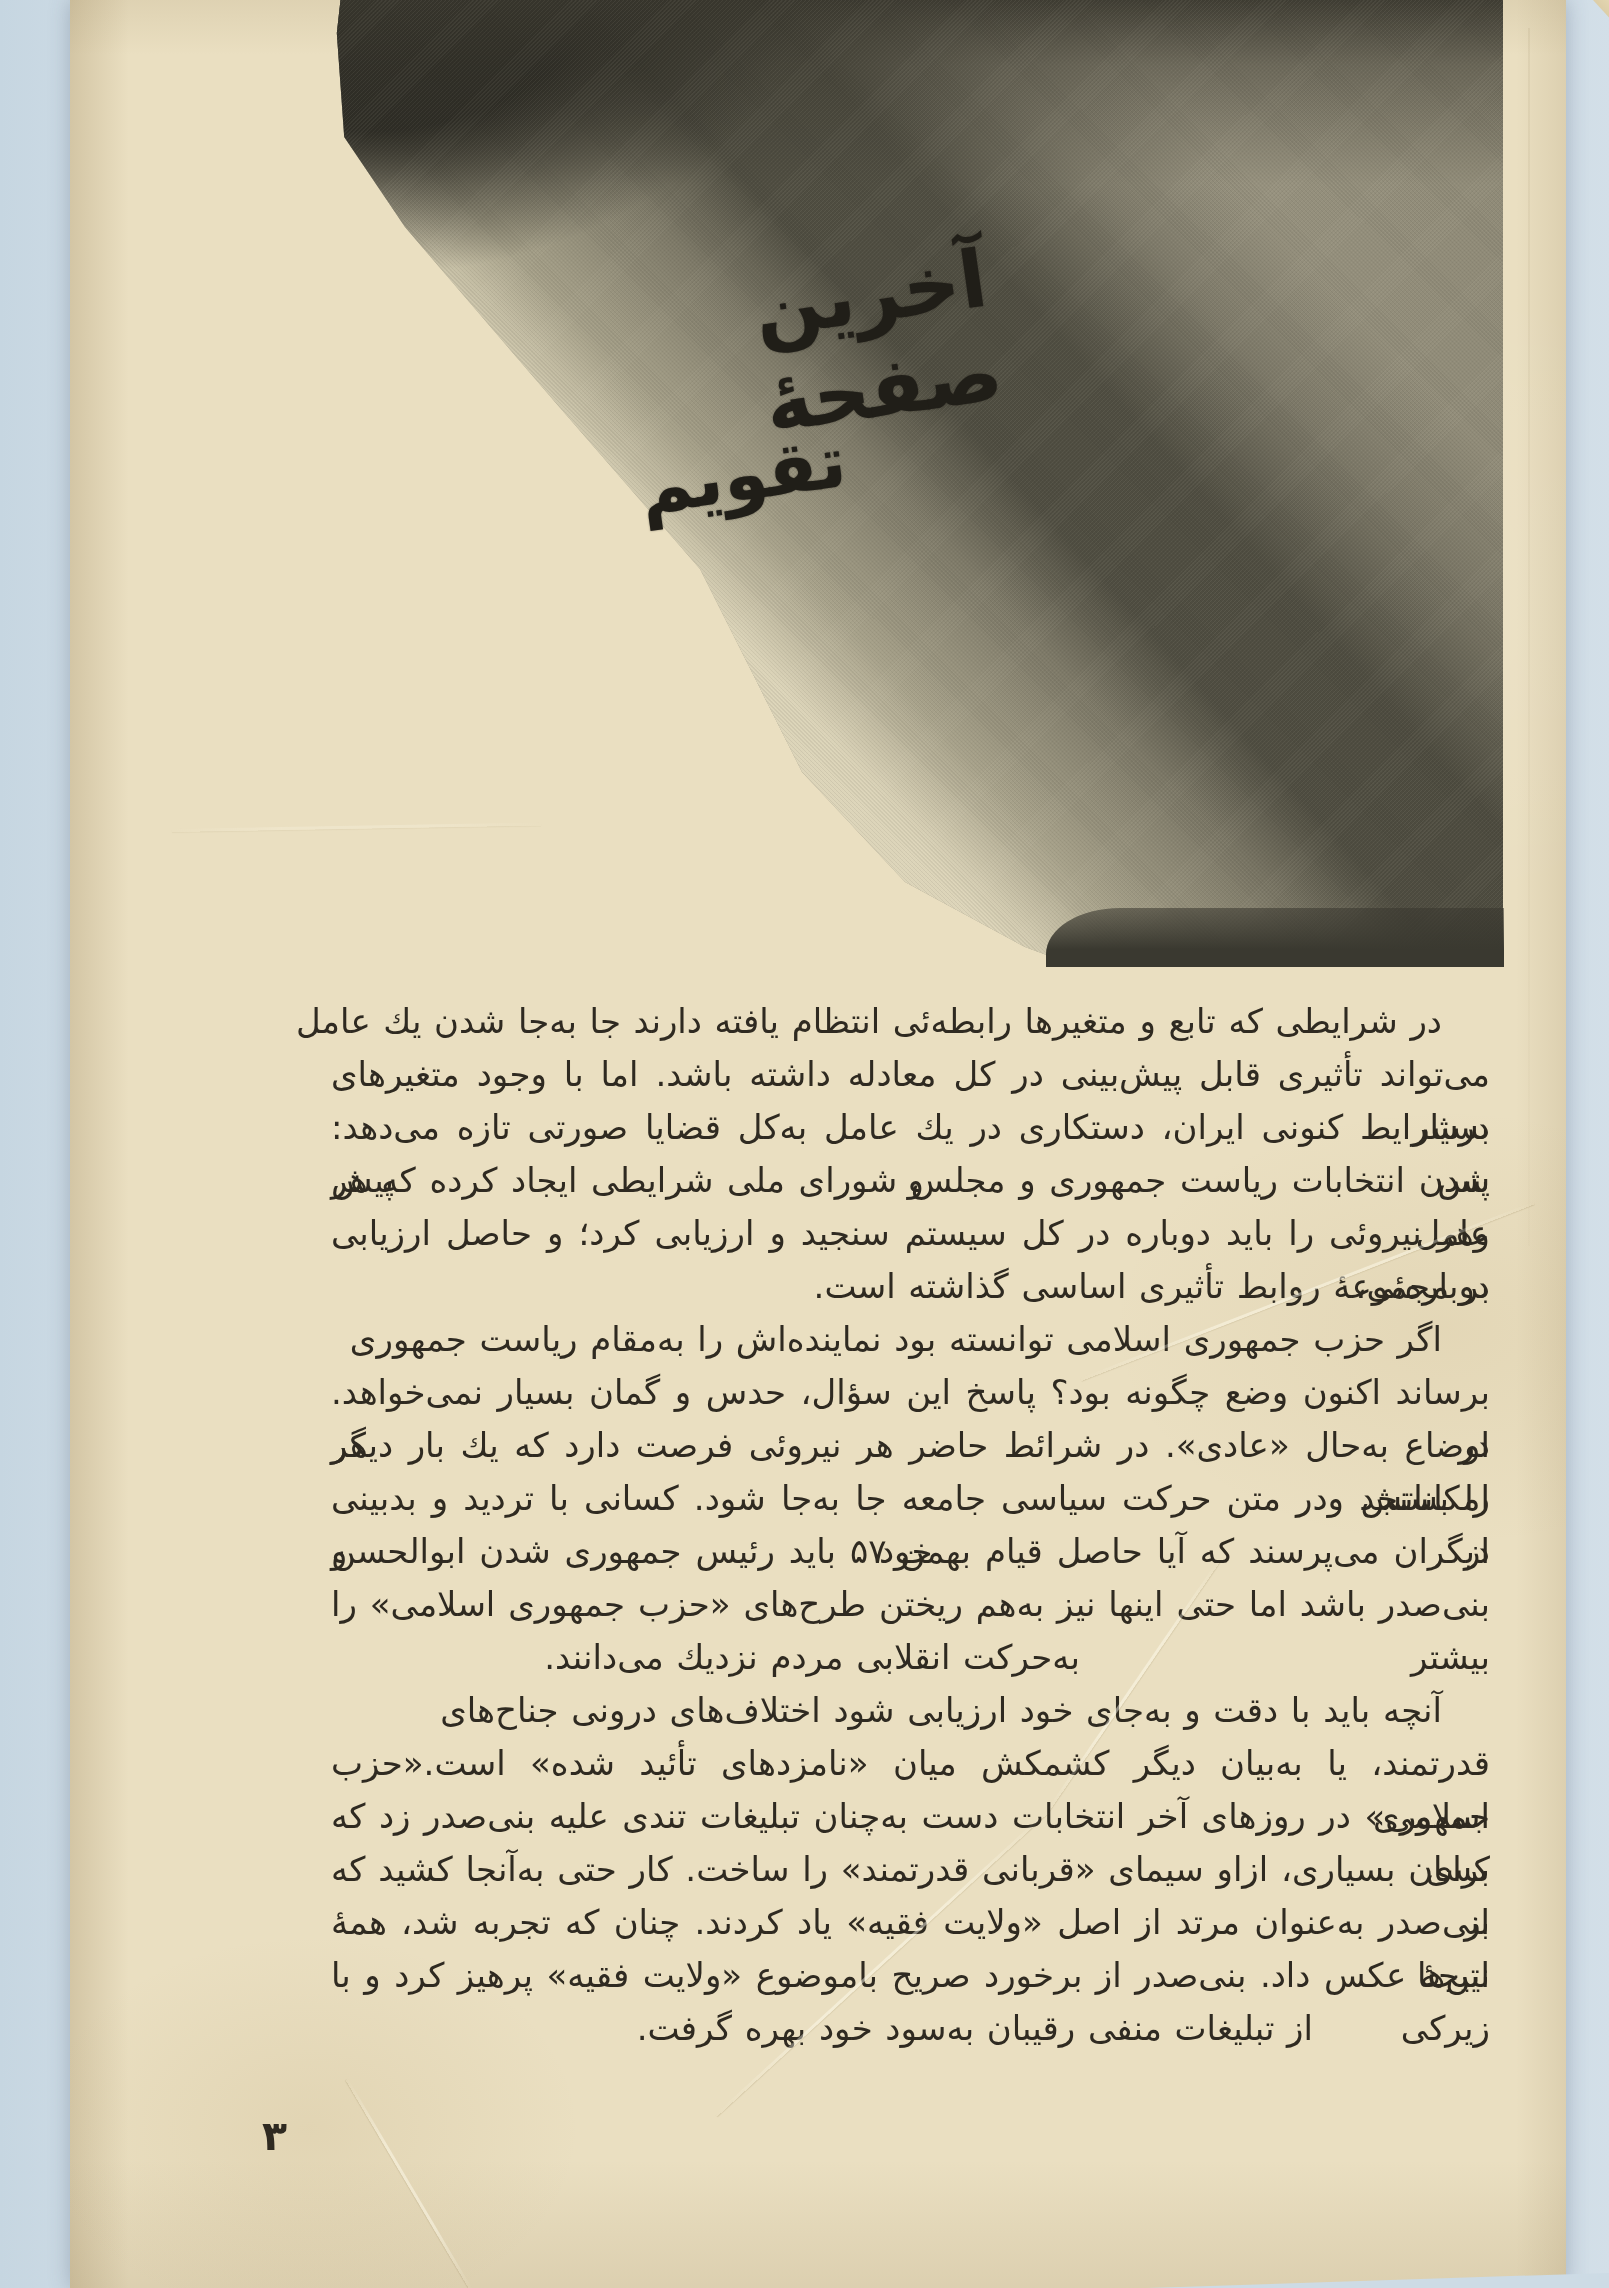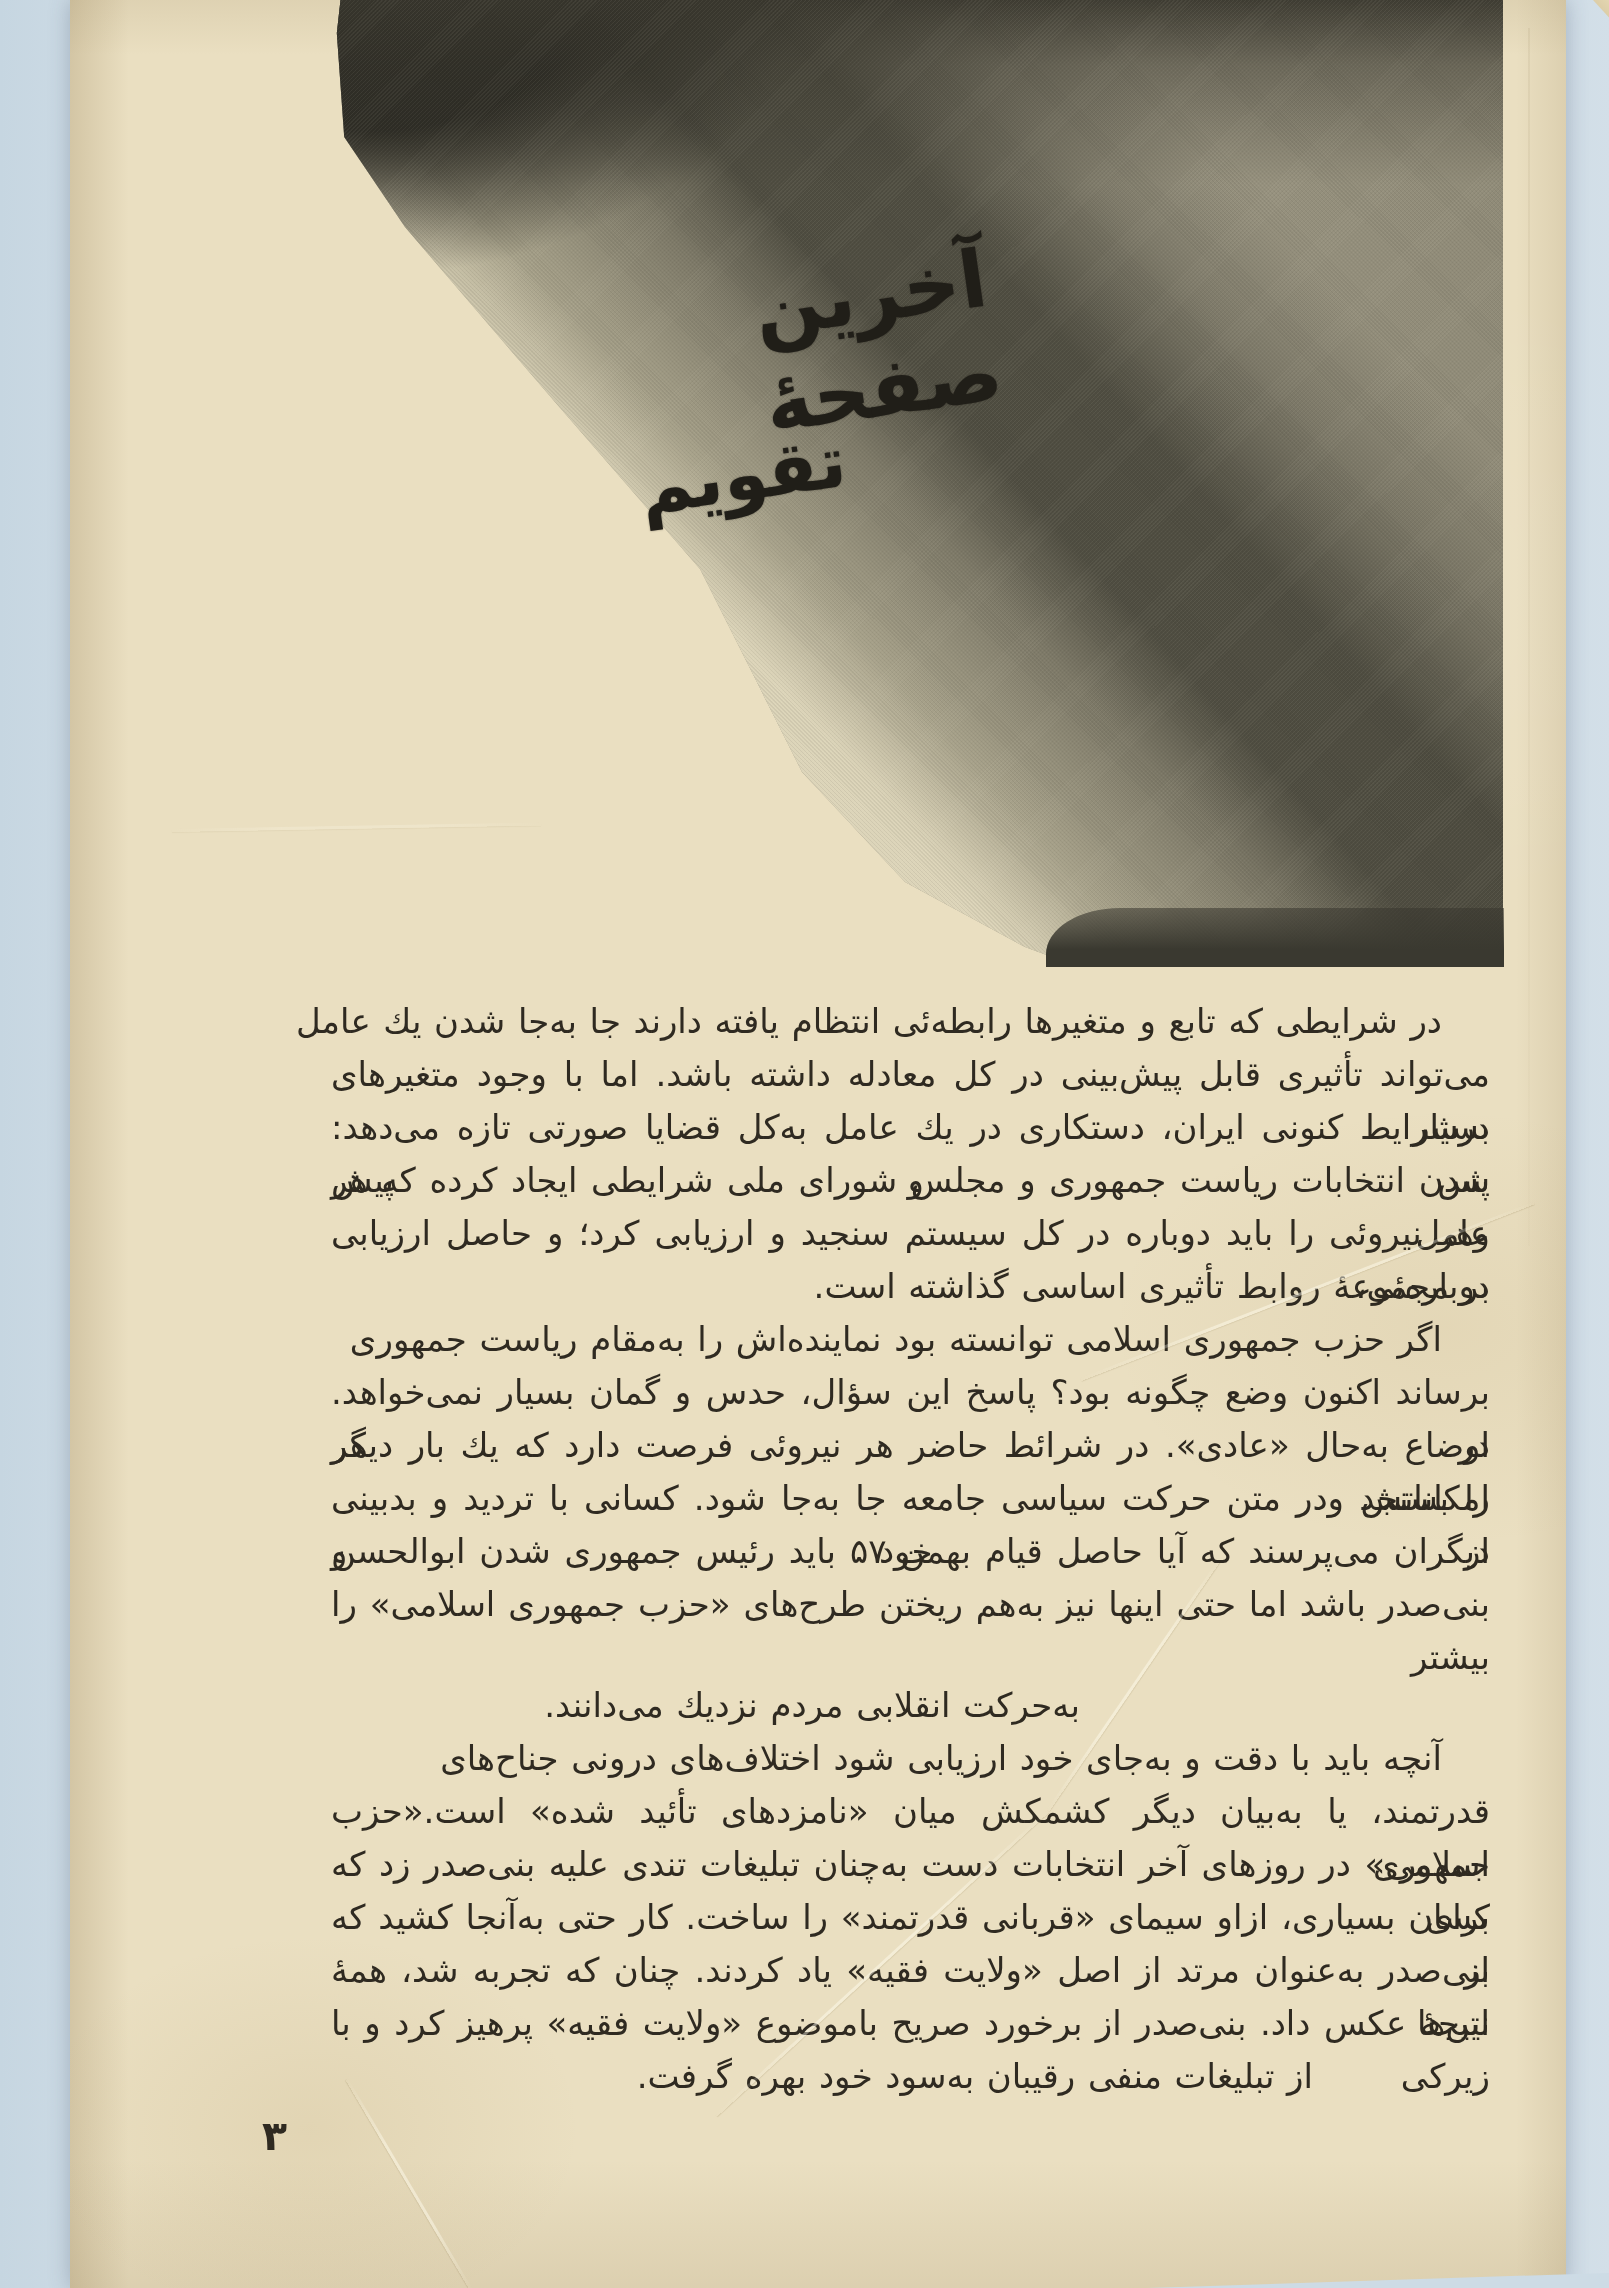--- a/index.html
+++ b/index.html
@@ -54,21 +54,21 @@
     direction:rtl;text-shadow:0 0 1.8px rgba(32,30,24,.55);}
   .photo-title.l1{left:580px;top:247px;width:454px;font-size:79px;line-height:1.2;}
   .photo-title.l2{left:559px;top:432px;width:227px;font-size:72px;line-height:1.2;letter-spacing:5.5px;}
 
   
   .text-block{position:absolute;left:261px;top:995px;width:1159px;direction:rtl;
     color:#2f2a21;font-size:34px;font-weight:400;word-spacing:1.8px;}
   .t-line{height:53px;line-height:53px;text-align:justify;text-align-last:justify;}
   .t-line.l-first{padding-right:48px;text-align:right;text-align-last:right;white-space:nowrap;}
   .t-line.l-end{text-align:center;text-align-last:right;white-space:nowrap;}
-  .t-line.l-end-a{padding-right:410px;margin-top:48px;}
+  .t-line.l-end-a{padding-right:410px;}
   .t-line.l-end-b{padding-right:177px;}
 
   .page-number{position:absolute;left:177px;top:2112px;width:55px;text-align:center;
     color:#2f2a21;font-size:41px;font-weight:700;}
 
   
   .crease{position:absolute;height:2.8px;transform-origin:left center;opacity:.55;
     background:linear-gradient(90deg, transparent, rgba(255,252,238,.85) 30% 70%, transparent);
     box-shadow:0 0.9px 0.9px rgba(110,90,45,.25);}
   .c1{left:1011px;top:1378px;width:486px;transform:rotate(-21.3deg);}

